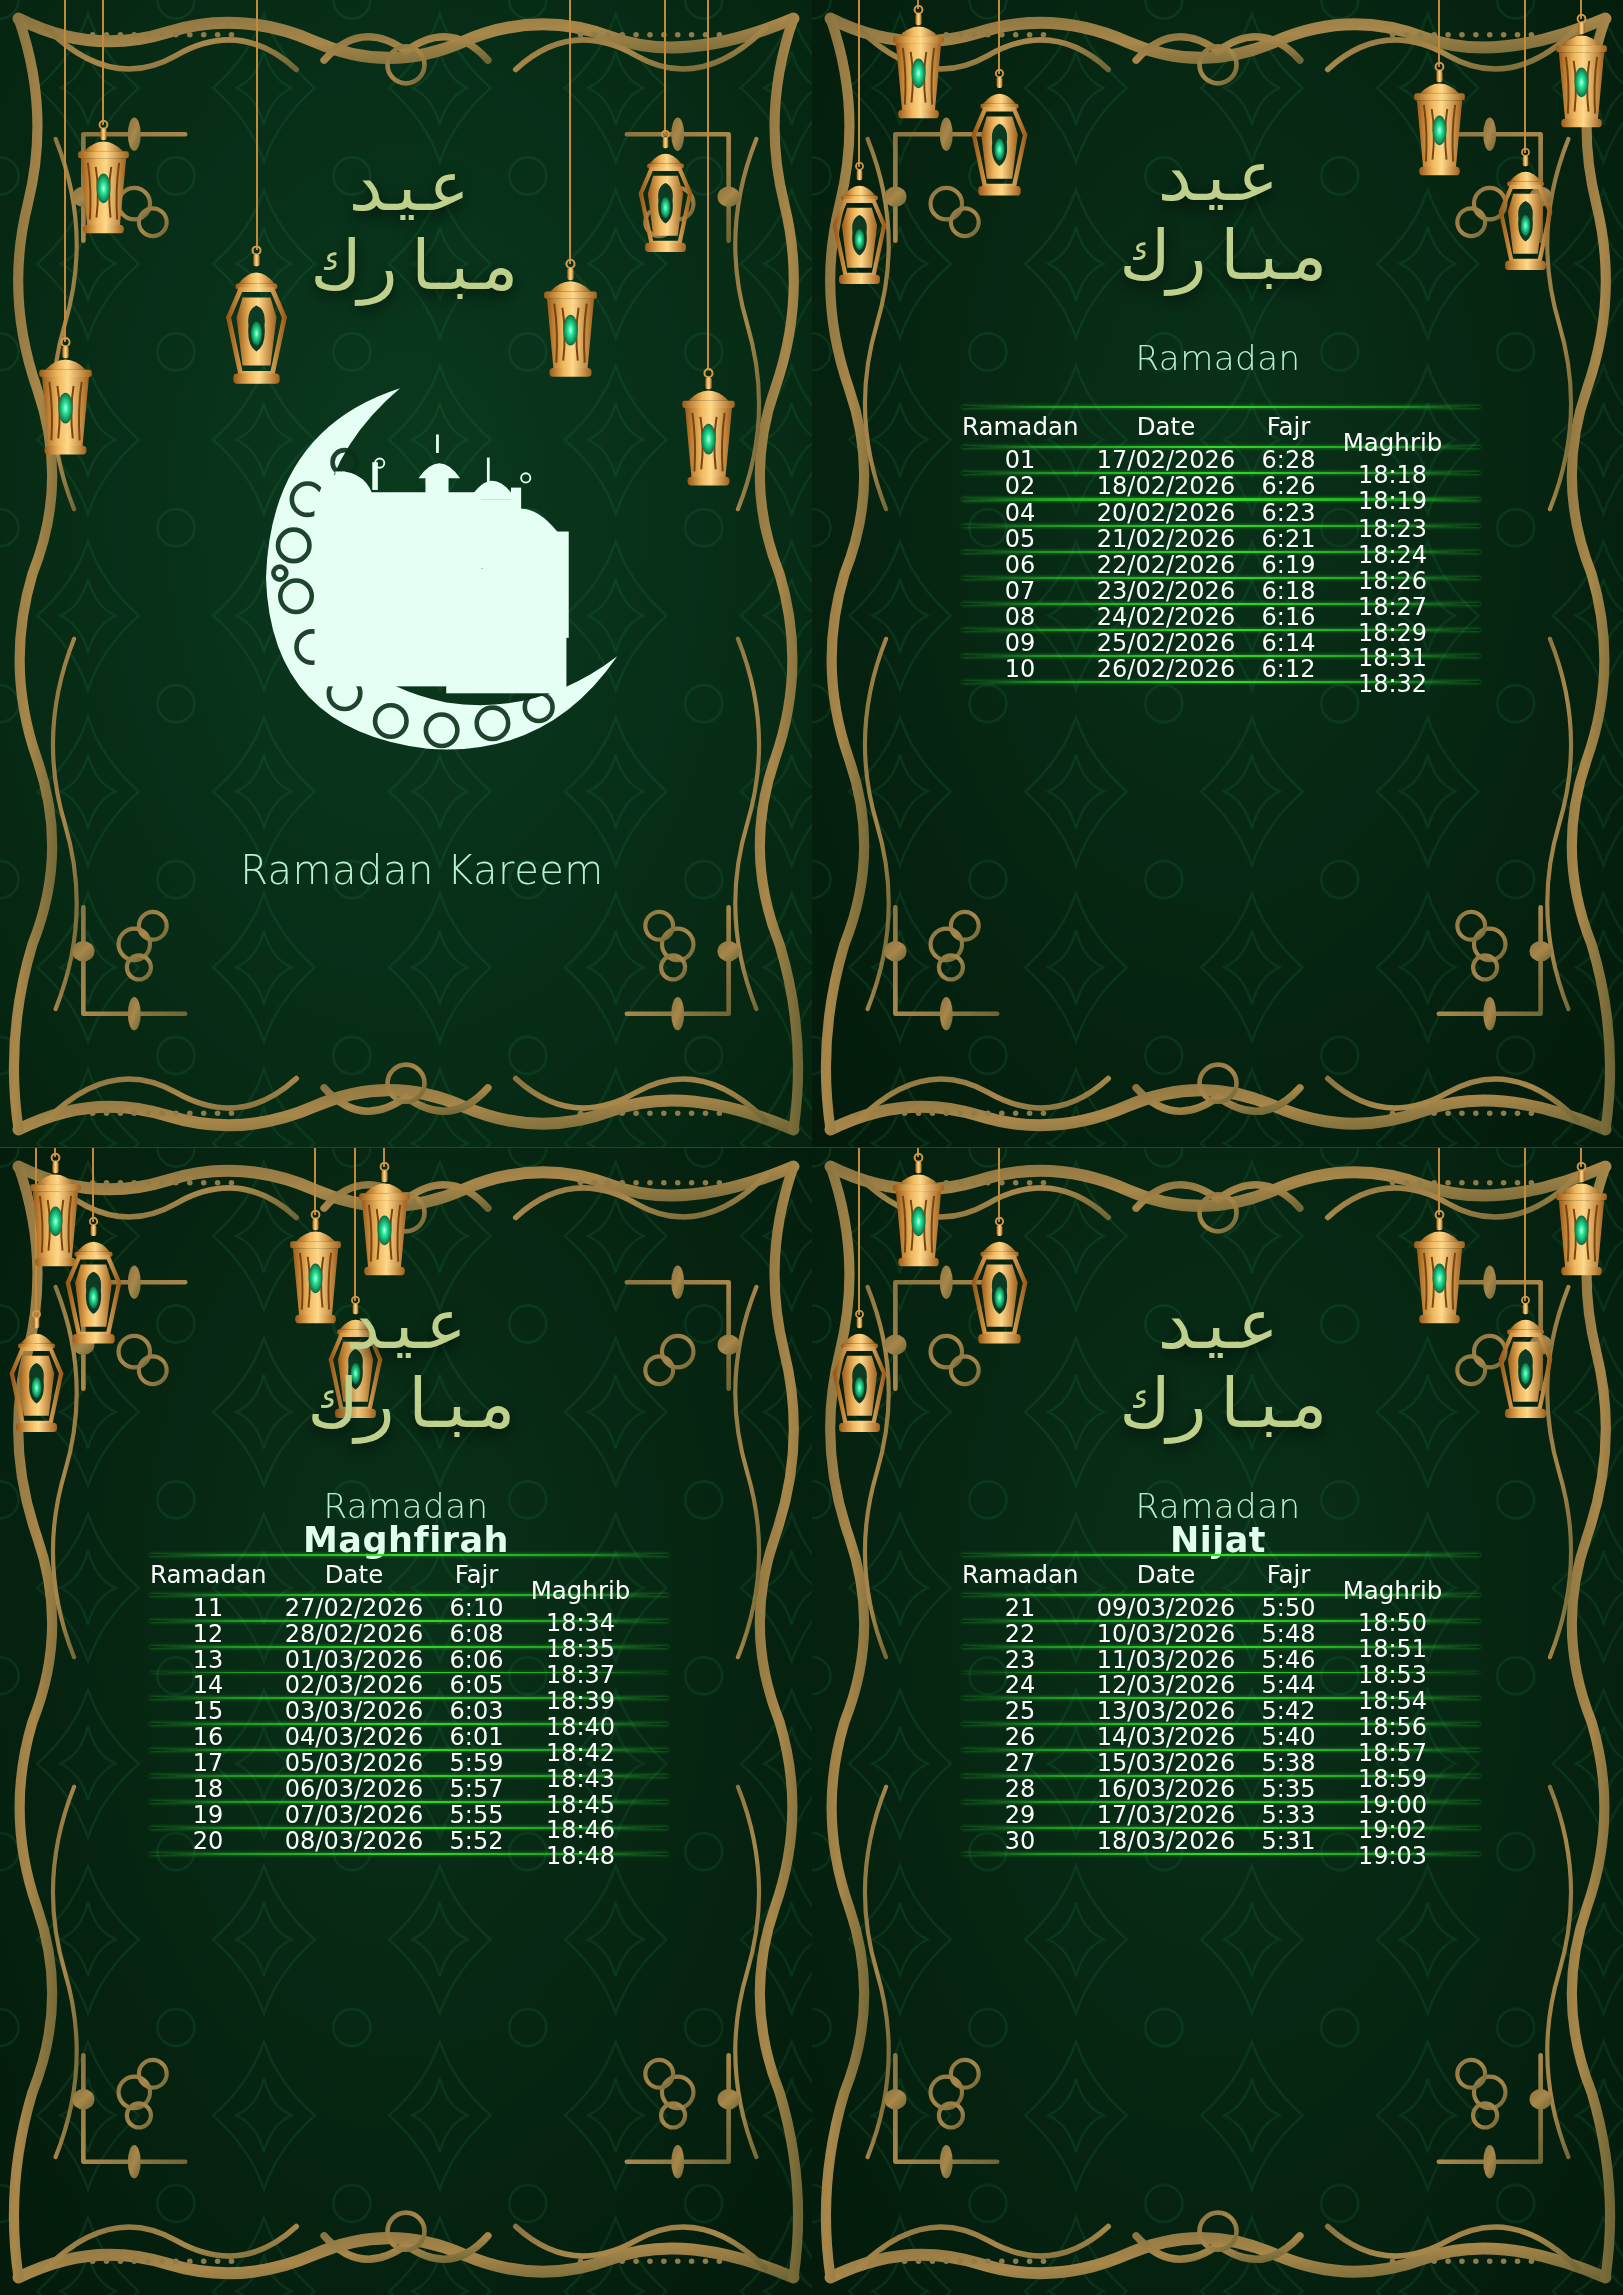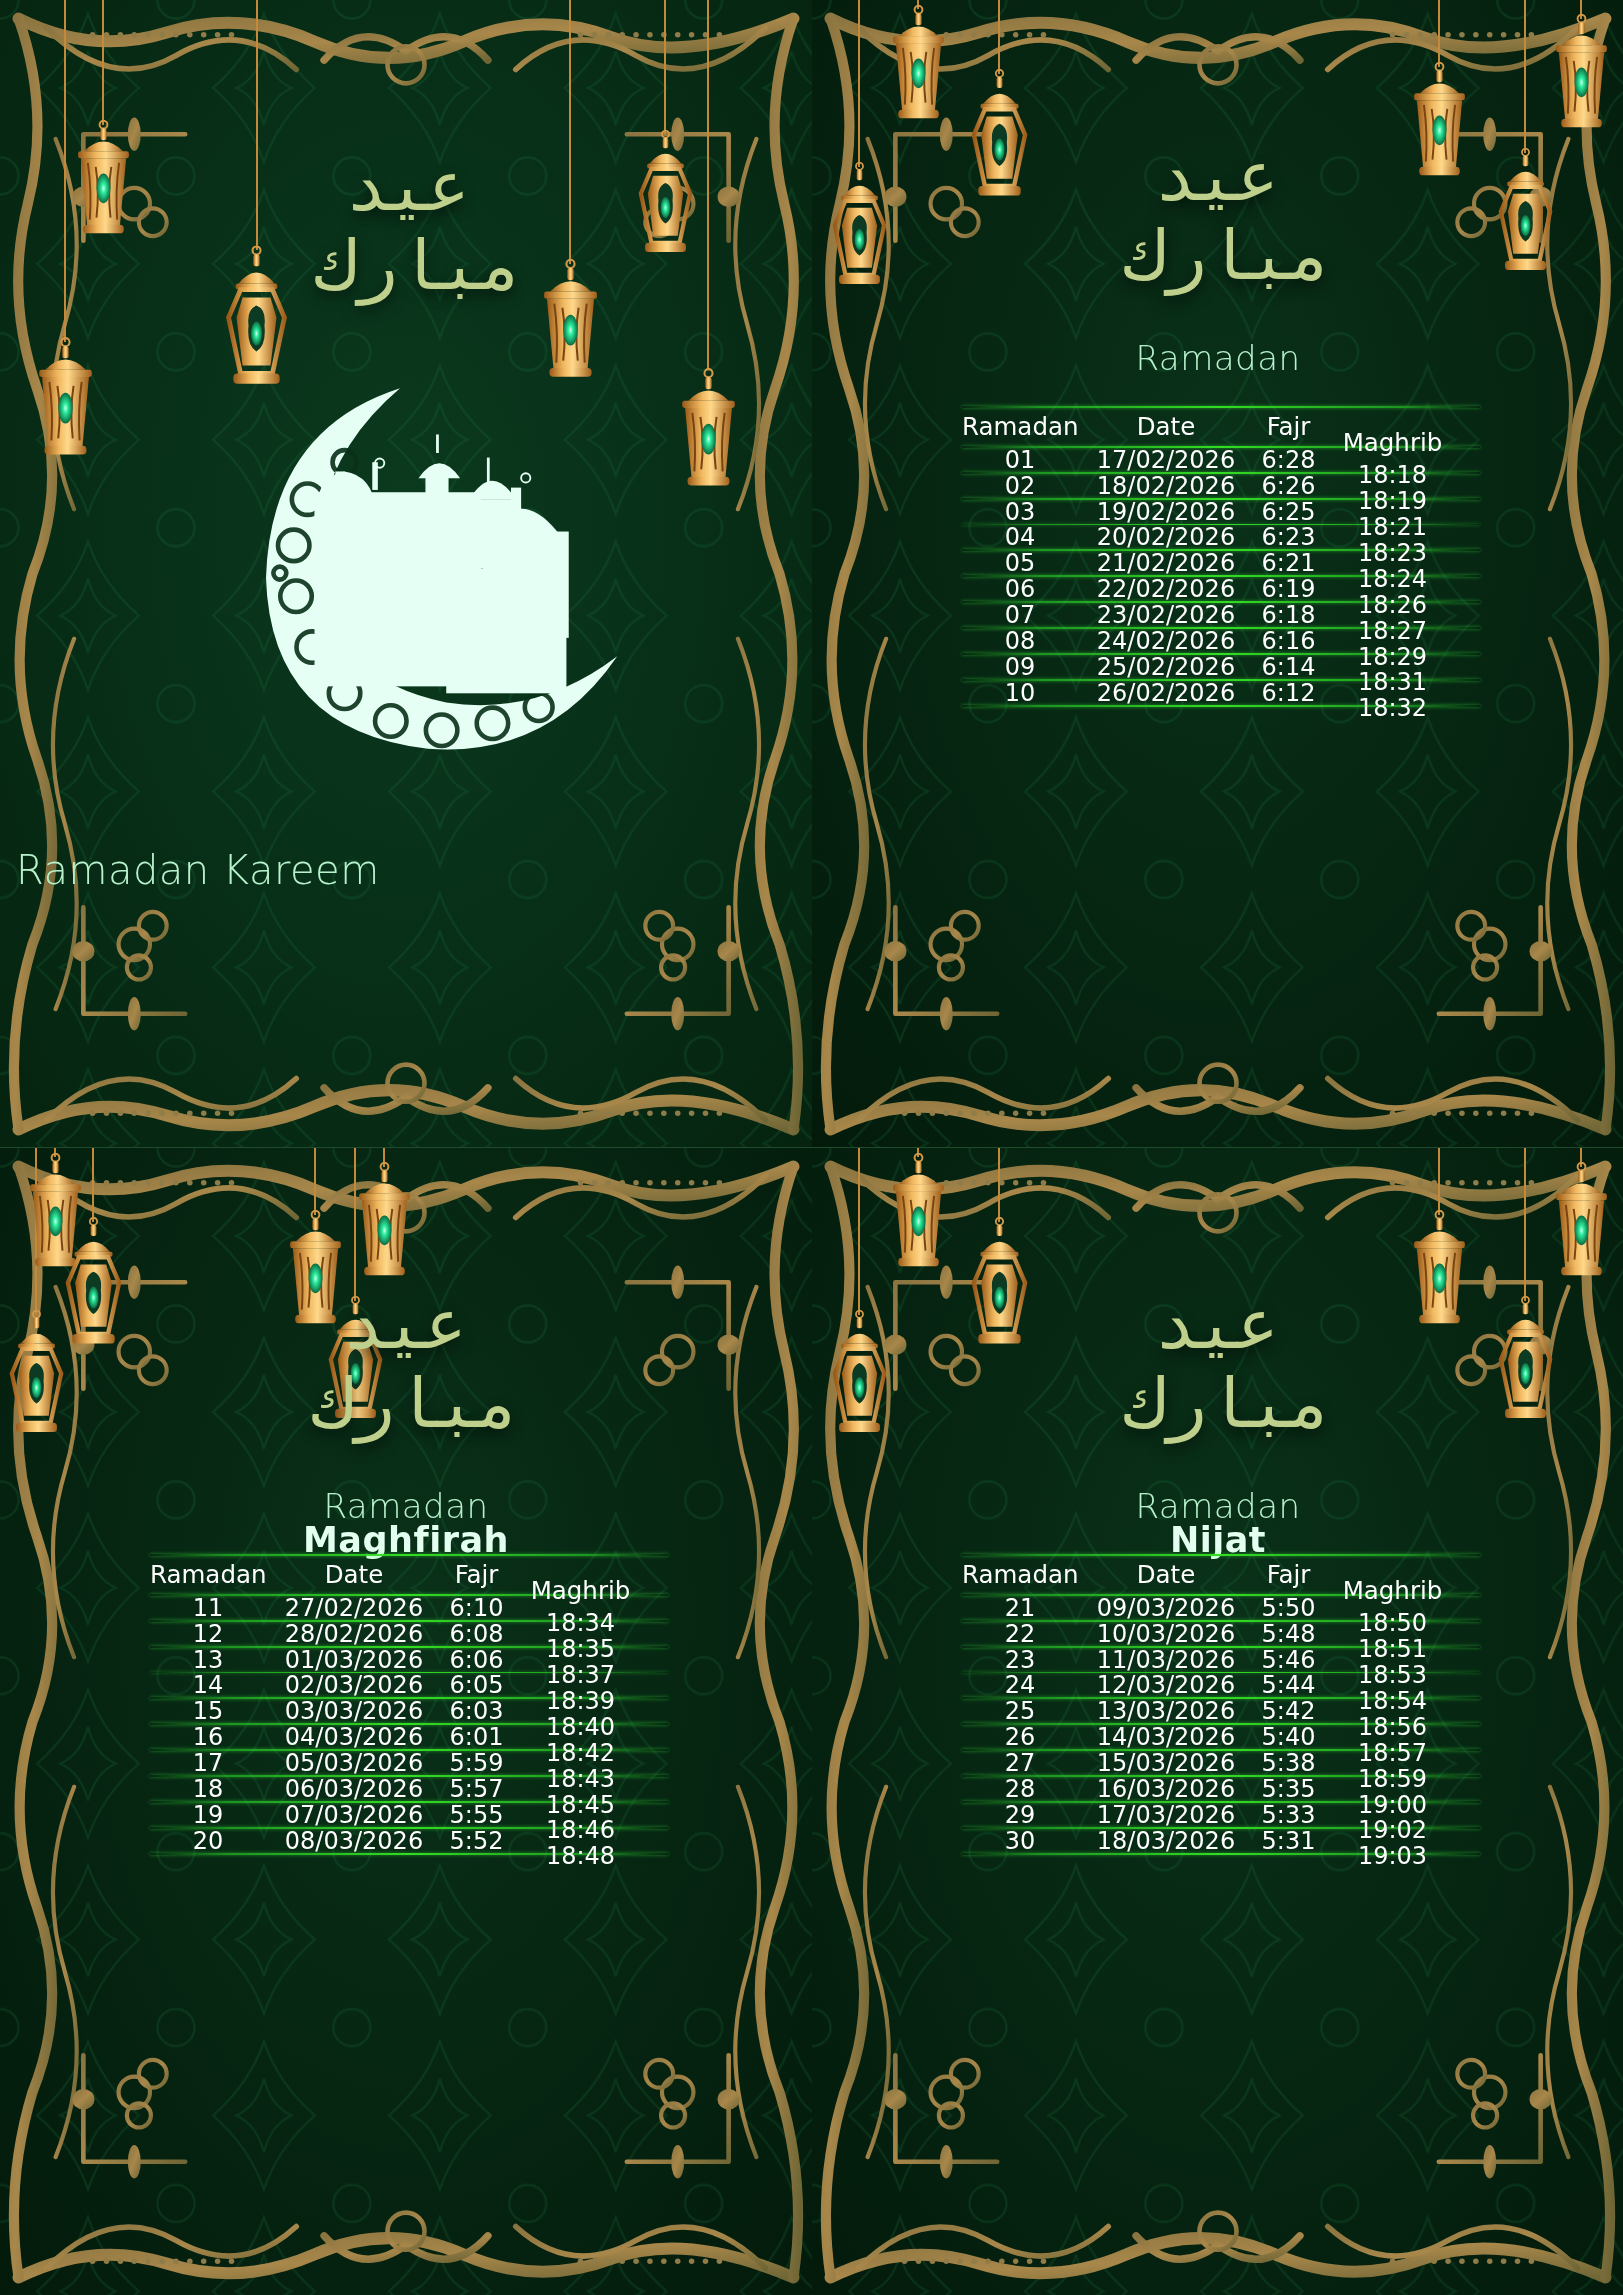--- a/index.html
+++ b/index.html
@@ -19,21 +19,21 @@
 
   
   .lantern { position:absolute; }
   .lantern .string { position:absolute; left:50%; top:0; width:1.9px; margin-left:-0.9px; background:#c48a3a; }
 
   .calligraphy { position:absolute; color:#bfd08c; font-family:Liberation Mono, monospace; text-align:center; text-shadow:0 4.6px 14px rgba(0,0,0,0.6); }
 
   .title-sub { position:absolute; left:0; width:100%; text-align:center; color:#b7f2cd; font-family:"DejaVu Sans", sans-serif; font-weight:300; font-size:34px; letter-spacing:0.5px; }
   .title-main { position:absolute; left:0; width:100%; text-align:center; color:#e3fff0; font-family:"DejaVu Sans", sans-serif; font-weight:bold; font-size:35px; letter-spacing:0.5px; }
 
-  .kareem { position:absolute; left:16px; width:100%; color:#b7f2cd; font-family:"DejaVu Sans", sans-serif; font-size:40px; font-weight:300; letter-spacing:0.5px; }
+  .kareem { position:absolute; left:0; width:100%; text-align:center; color:#b7f2cd; font-family:"DejaVu Sans", sans-serif; font-size:40px; font-weight:300; letter-spacing:0.5px;padding-left:16px; }
 
   .table { position:absolute; left:150px; width:518px; color:#ffffff; font-family:"DejaVu Sans", sans-serif; }
   .row { position:relative; display:flex; height:24px; align-items:center; }
   .row.header { height:38px; }
   .cell { text-align:center; font-size:24px; }
   .c1 { width:116px; } .c2 { width:176px; } .c3 { width:69px; } .c4 { width:139px;margin-top:31px; }
   .row.header .cell { font-size:24.5px; }
   .gline { height:1.9px; background:linear-gradient(90deg, rgba(40,200,40,0) 0%, rgba(40,220,40,0.6) 15%, #33dd22 50%, rgba(40,220,40,0.6) 85%, rgba(40,200,40,0) 100%); box-shadow:0 0 3.7px rgba(60,240,60,0.6); }
 </style>
 </head>
@@ -345,26 +345,20 @@
           <div class="cell c4">18:18</div>
         </div>
         <div class="gline"></div>
         <div class="row">
           <div class="cell c1">02</div>
           <div class="cell c2">18/02/2026</div>
           <div class="cell c3">6:26</div>
           <div class="cell c4">18:19</div>
         </div>
         <div class="gline"></div>
-        <div class="row">
-          <div class="cell c1">03</div>
-          <div class="cell c2">19/02/2026</div>
-          <div class="cell c3">6:25</div>
-          <div class="cell c4">18:21</div>
-        </div>
         <div class="gline"></div>
         <div class="row">
           <div class="cell c1">04</div>
           <div class="cell c2">20/02/2026</div>
           <div class="cell c3">6:23</div>
           <div class="cell c4">18:23</div>
         </div>
         <div class="gline"></div>
         <div class="row">
           <div class="cell c1">05</div>

